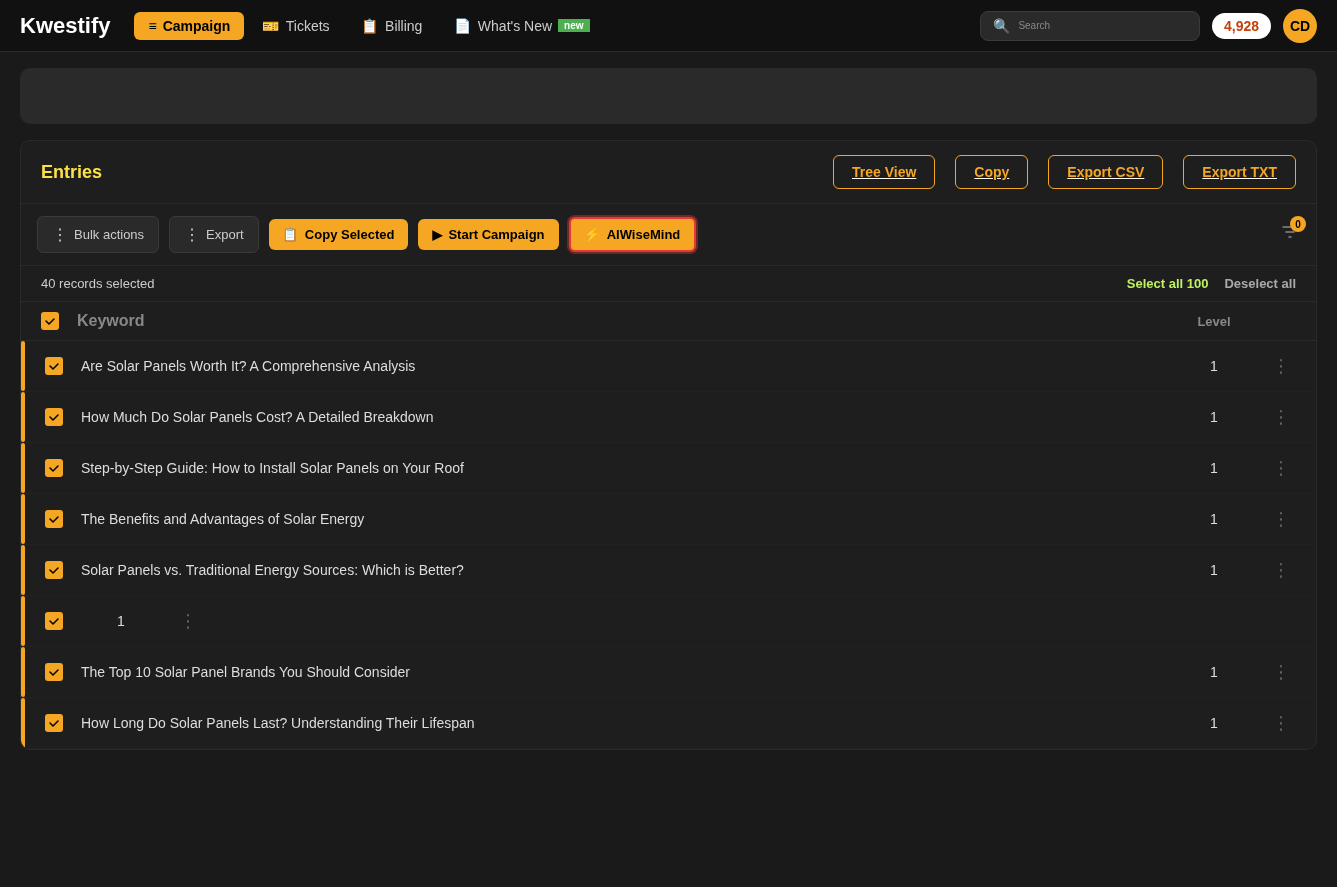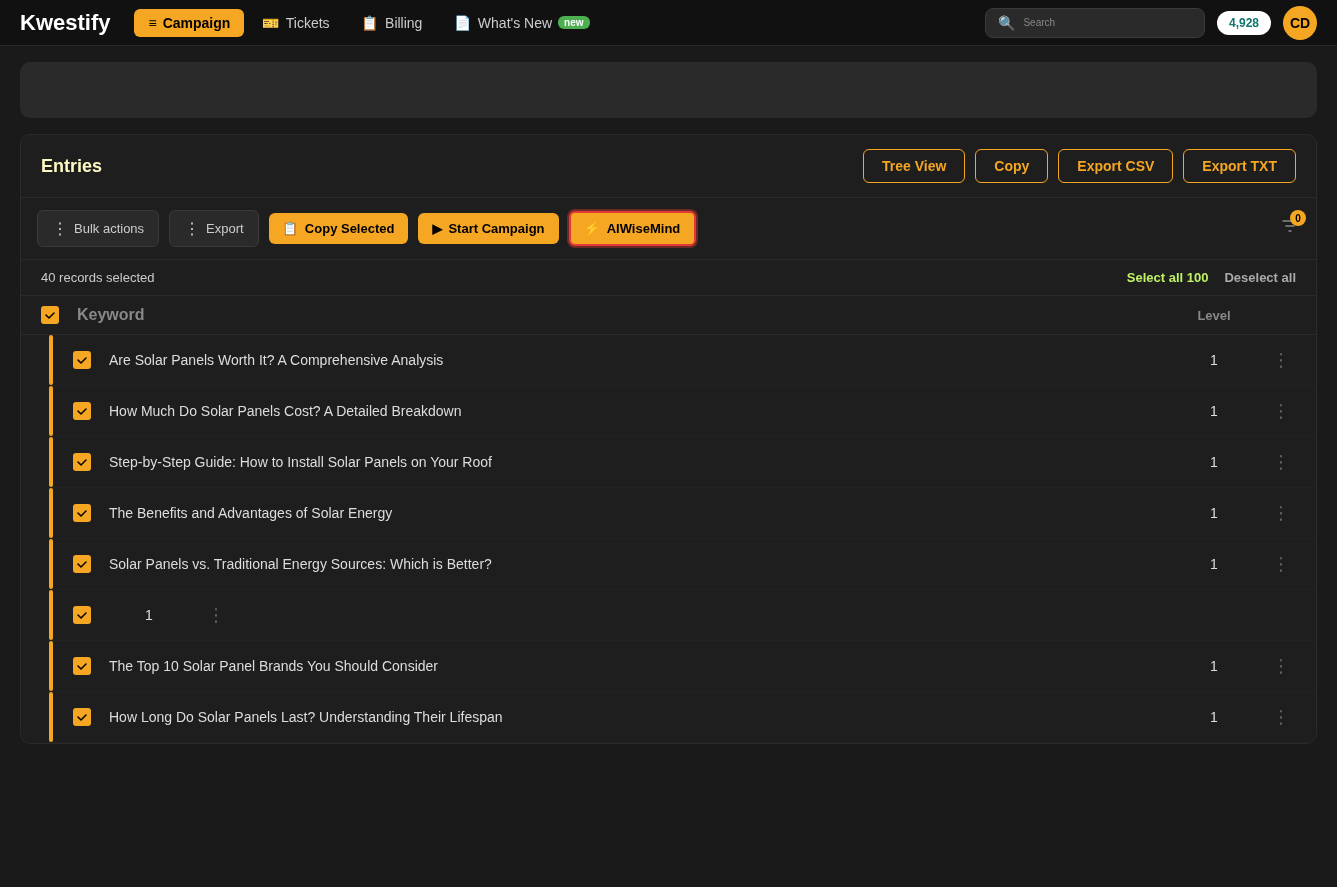--- a/index.html
+++ b/index.html
@@ -11,21 +11,21 @@
       min-height: 887px;
       overflow-x: hidden;
     }
 
     
     .navbar {
       display: flex;
       align-items: center;
       background: #111;
       padding: 0 20px;
-      height: 46px;
+      height: 52px;
       border-bottom: 1px solid #2a2a2a;
       gap: 4px;
     }
     .logo {
       font-size: 22px;
       font-weight: 700;
       color: #fff;
       margin-right: 20px;
     }
     .nav-items {
@@ -48,21 +48,21 @@
     .nav-item.active {
       background: #f5a623;
       color: #000;
       font-weight: 600;
     }
     .nav-badge {
       background: #4caf50;
       color: #fff;
       font-size: 10px;
       padding: 1px 6px;
-      border-radius: 6px;
+      border-radius: 0;
       font-weight: 600;
     }
     .nav-right {
       display: flex;
       align-items: center;
       gap: 12px;
     }
     .search-box {
       display: flex;
       align-items: center;
@@ -77,24 +77,24 @@
       background: transparent;
       border: none;
       outline: none;
       color: #fff;
       font-size: 10px;
       width: 100%;
     }
     .search-box input::placeholder { color: #888; }
     .credit-badge {
       background: #fff;
-      color: #0f766e;
+      color: #c2410c;
       padding: 5px 12px;
       border-radius: 20px;
-      font-size: 12px;
+      font-size: 14px;
       font-weight: 600;
     }
     .avatar-badge {
       background: #f5a623;
       color: #000;
       width: 34px;
       height: 34px;
       border-radius: 50%;
       display: flex;
       align-items: center;
@@ -125,26 +125,27 @@
     
     .entries-header {
       display: flex;
       align-items: center;
       padding: 14px 20px;
       border-bottom: 1px solid #2a2a2a;
     }
     .entries-title {
       font-size: 18px;
       font-weight: 600;
-      color: #fef9c3;
+      color: #fde047;
       flex: 1;
     }
     .header-buttons {
       display: flex;
-      gap: 10px;
+      gap: 20px;
+      text-decoration: underline;
     }
     .btn-outline {
       padding: 8px 18px;
       border-radius: 6px;
       font-size: 14px;
       font-weight: 600;
       cursor: pointer;
       border: 1.5px solid #f5a623;
       color: #f5a623;
       background: transparent;
@@ -245,21 +246,20 @@
     .th-actions { width: 30px; }
 
     
     .table-row {
       display: flex;
       align-items: center;
       padding: 14px 20px;
       border-bottom: 1px solid #222;
       gap: 12px;
       cursor: pointer;
-      margin-left: 28px;
     }
     .row-check { width: 24px; display: flex; align-items: center; }
     .row-keyword { flex: 1; font-size: 14px; color: #ddd; }
     .row-level { width: 80px; text-align: center; font-size: 14px; color: #ddd; }
     .row-actions { width: 30px; text-align: center; color: #666; cursor: pointer; font-size: 18px; }
 
     
     .checkbox {
       width: 18px;
       height: 18px;

